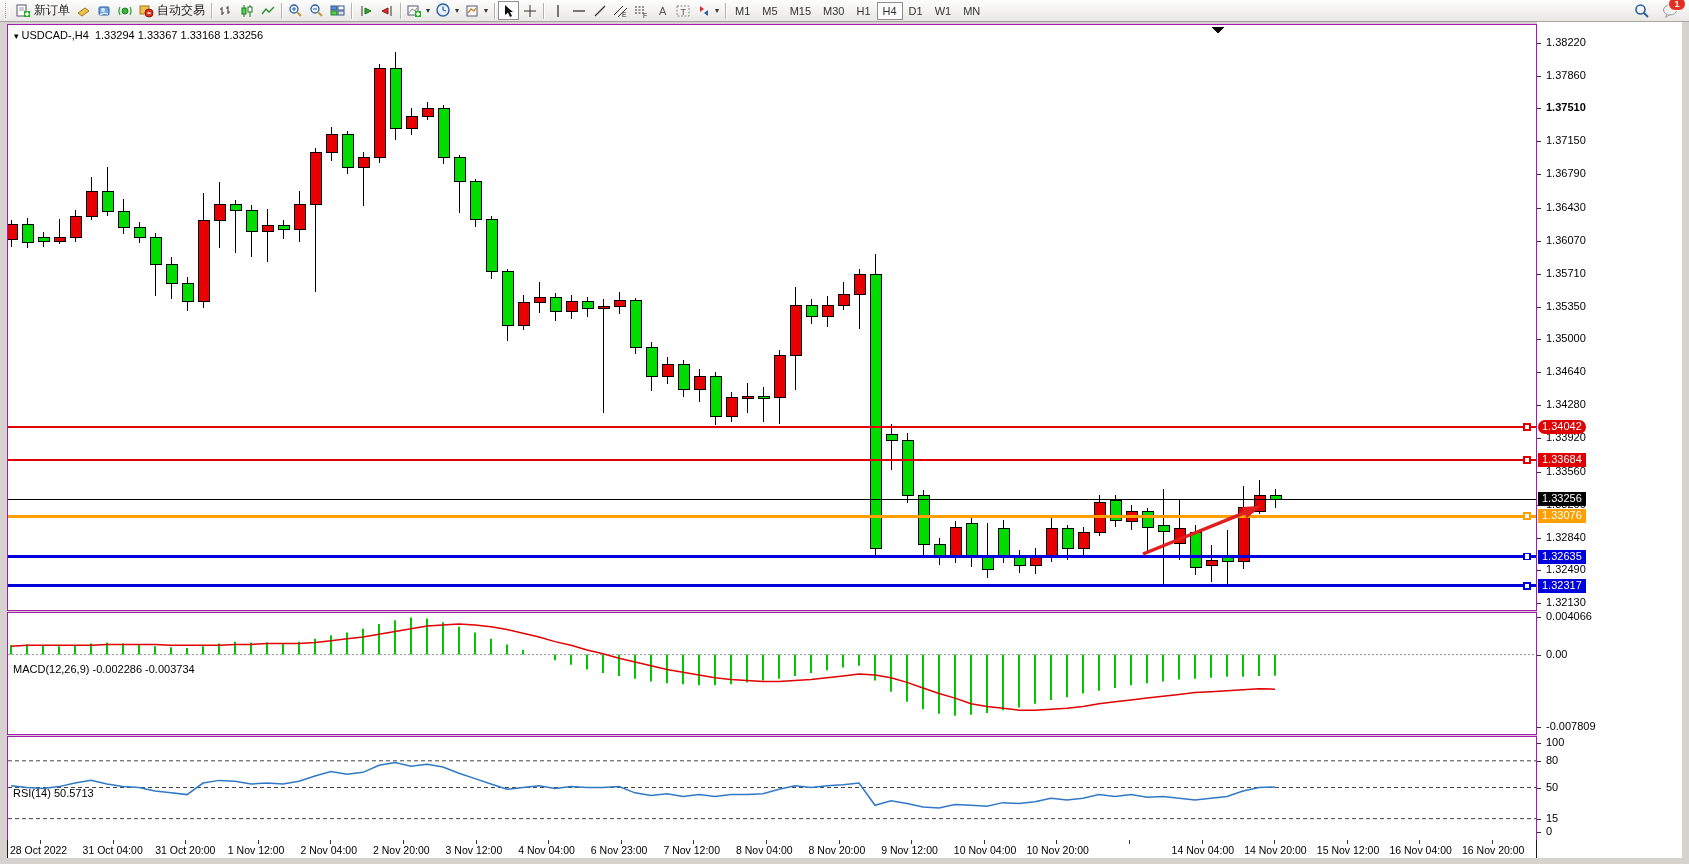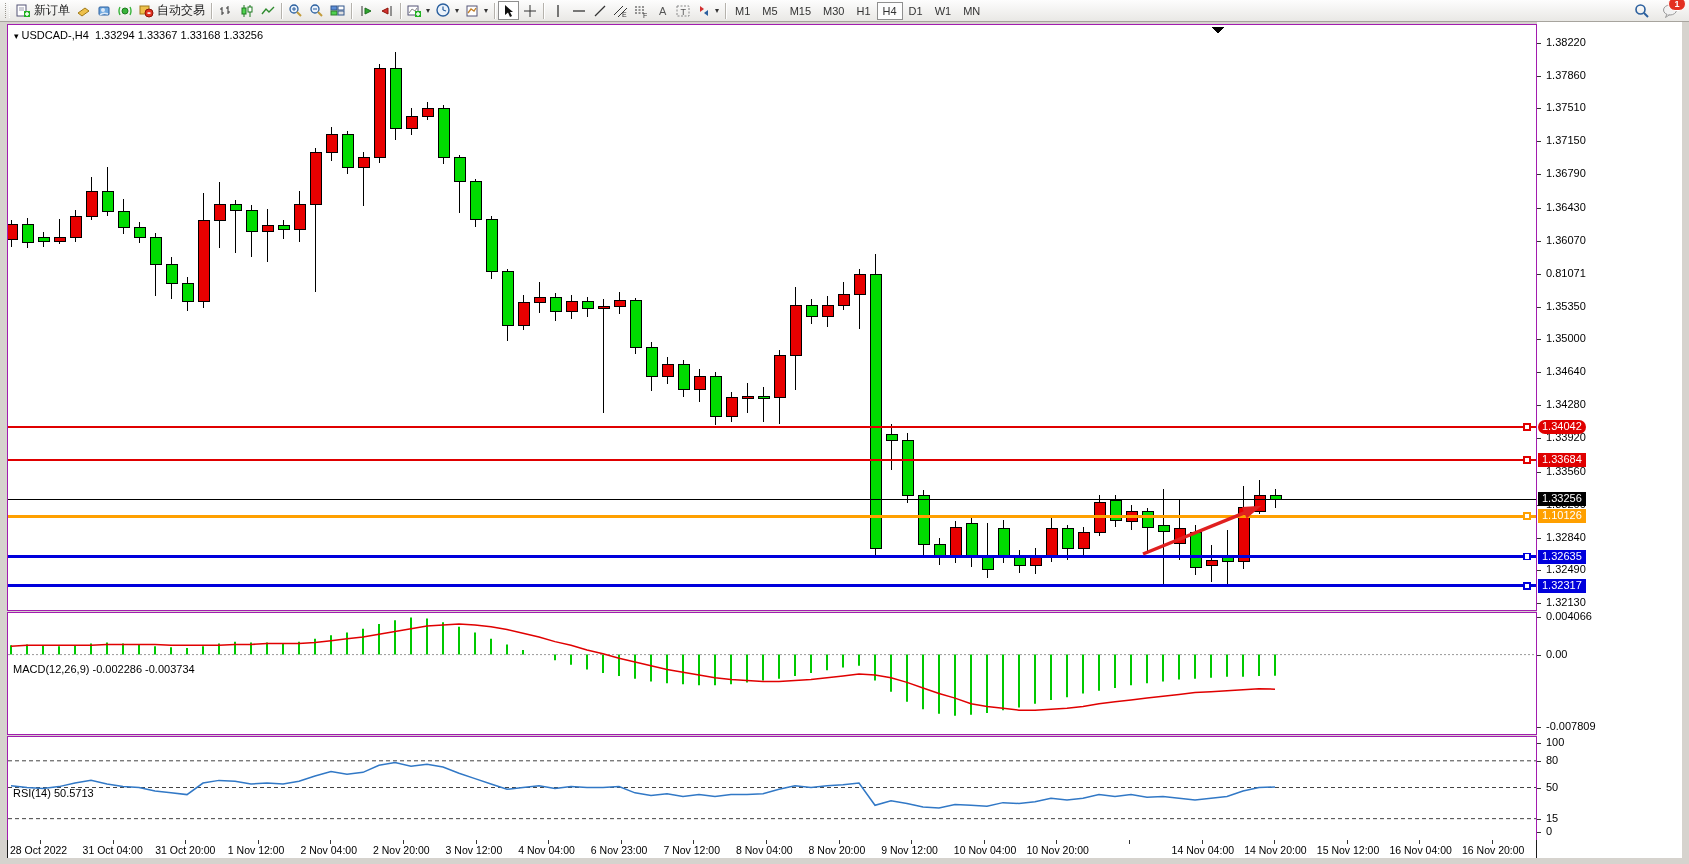--- a/index.html
+++ b/index.html
@@ -595,31 +595,31 @@
       <polyline points="3,48.72 19,50.5 35,51.39 51,49.61 67,46.05 83,43.38 99,46.94 115,49.61 131,50.5 147,54.06 163,55.84 179,57.62 195,46.05 211,43.38 227,44.27 243,46.94 259,46.05 275,46.94 291,44.27 307,38.93 323,34.480000000000004 339,37.150000000000006 355,35.370000000000005 371,28.25 387,25.580000000000002 403,29.14 419,27.36 435,30.03 451,36.260000000000005 467,41.6 483,46.94 499,52.28 515,50.5 531,48.72 547,51.39 563,49.61 579,50.5 595,50.5 611,49.61 627,55.84 643,58.51 659,56.730000000000004 675,59.4 691,57.62 707,59.4 723,57.62 739,57.62 755,56.730000000000004 771,52.28 787,48.72 803,50.5 819,48.72 835,47.83 851,46.05 867,68.30000000000001 883,63.85 899,66.52000000000001 915,70.08 931,70.97 947,67.41 963,68.30000000000001 979,69.19 995,65.63 1011,66.52000000000001 1027,64.74000000000001 1043,61.18 1059,62.96 1075,61.18 1091,57.62 1107,59.4 1123,57.62 1139,60.29 1155,59.4 1171,61.18 1187,62.96 1203,61.18 1219,59.4 1235,54.06 1251,50.5 1267,49.9927" fill="none" stroke="#3178c6" stroke-width="1.5" shape-rendering="auto"></polyline>
     </svg>
 </div>
 
 <div id="axis-col">
     <div class="axis-tick" style="top: 21px;"></div>
     <div class="axis-label" style="top: 14px;">1.38220</div>
     <div class="axis-tick" style="top: 54.1034px;"></div>
     <div class="axis-label" style="top: 47.1034px;">1.37860</div>
     <div class="axis-tick" style="top: 86.2874px;"></div>
-    <div class="axis-label" style="top: 79.2874px;">1.37510</div>
+    <div class="axis-label" style="top: 79.2874px; font-weight: bold;">1.37510</div>
     <div class="axis-tick" style="top: 119.391px;"></div>
     <div class="axis-label" style="top: 112.391px;">1.37150</div>
     <div class="axis-tick" style="top: 152.494px;"></div>
     <div class="axis-label" style="top: 145.494px;">1.36790</div>
     <div class="axis-tick" style="top: 185.598px;"></div>
     <div class="axis-label" style="top: 178.598px;">1.36430</div>
     <div class="axis-tick" style="top: 218.701px;"></div>
     <div class="axis-label" style="top: 211.701px;">1.36070</div>
     <div class="axis-tick" style="top: 251.805px;"></div>
-    <div class="axis-label" style="top: 244.805px;">0.81071</div>
+    <div class="axis-label" style="top: 244.805px;">1.35710</div>
     <div class="axis-tick" style="top: 284.908px;"></div>
     <div class="axis-label" style="top: 277.908px;">1.35350</div>
     <div class="axis-tick" style="top: 317.092px;"></div>
     <div class="axis-label" style="top: 310.092px;">1.35000</div>
     <div class="axis-tick" style="top: 350.195px;"></div>
     <div class="axis-label" style="top: 343.195px;">1.34640</div>
     <div class="axis-tick" style="top: 383.299px;"></div>
     <div class="axis-label" style="top: 376.299px;">1.34280</div>
     <div class="axis-tick" style="top: 416.402px;"></div>
     <div class="axis-label" style="top: 409.402px;">1.33920</div>
@@ -629,21 +629,21 @@
     <div class="axis-label" style="top: 475.609px;">1.33200</div>
     <div class="axis-tick" style="top: 515.713px;"></div>
     <div class="axis-label" style="top: 508.713px;">1.32840</div>
     <div class="axis-tick" style="top: 547.897px;"></div>
     <div class="axis-label" style="top: 540.897px;">1.32490</div>
     <div class="axis-tick" style="top: 581px;"></div>
     <div class="axis-label" style="top: 574px;">1.32130</div>
     <div class="level-label" style="top: 398.184px; background: rgb(224, 0, 0); border-radius: 7px;">1.34042</div>
     <div class="level-label" style="top: 431.103px; background: rgb(224, 0, 0);">1.33684</div>
     <div class="level-label" style="top: 470.46px; background: rgb(0, 0, 0);">1.33256</div>
-    <div class="level-label" style="top: 487.011px; background: rgb(255, 160, 0);">1.10126</div>
+    <div class="level-label" style="top: 487.011px; background: rgb(255, 160, 0);">1.33076</div>
     <div class="level-label" style="top: 527.563px; background: rgb(0, 0, 220);">1.32635</div>
     <div class="level-label" style="top: 556.805px; background: rgb(0, 0, 220);">1.32317</div>
     <div class="axis-tick" style="top: 594.952px;"></div>
     <div class="axis-label" style="top: 587.952px;">0.004066</div>
     <div class="axis-tick" style="top: 632.6px;"></div>
     <div class="axis-label" style="top: 625.6px;">0.00</div>
     <div class="axis-tick" style="top: 704.906px;"></div>
     <div class="axis-label" style="top: 697.906px;">-0.007809</div>
     <div class="axis-tick" style="top: 721px;"></div>
     <div class="axis-label" style="top: 714px;">100</div>

